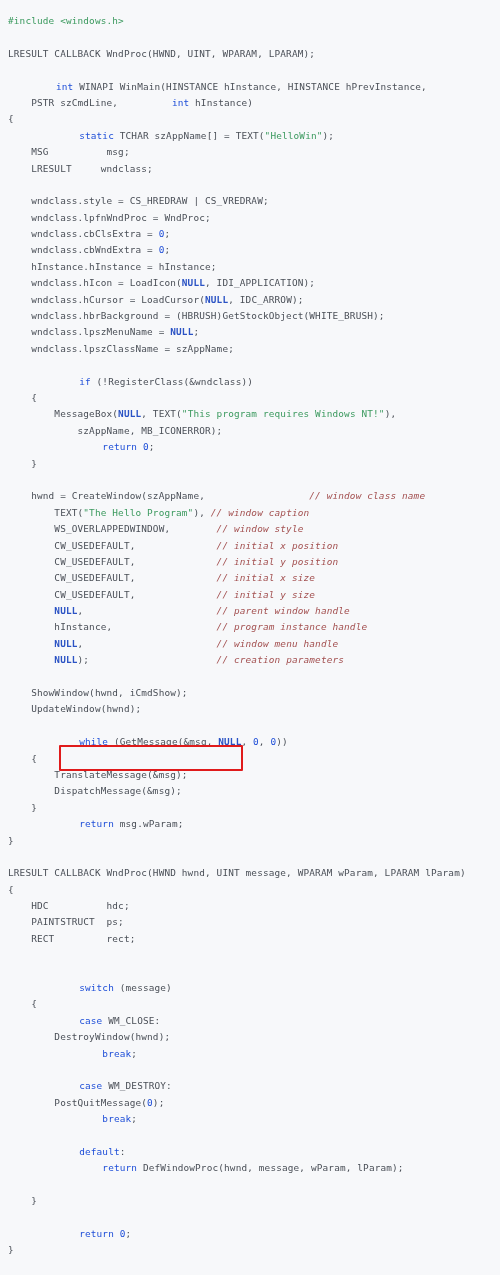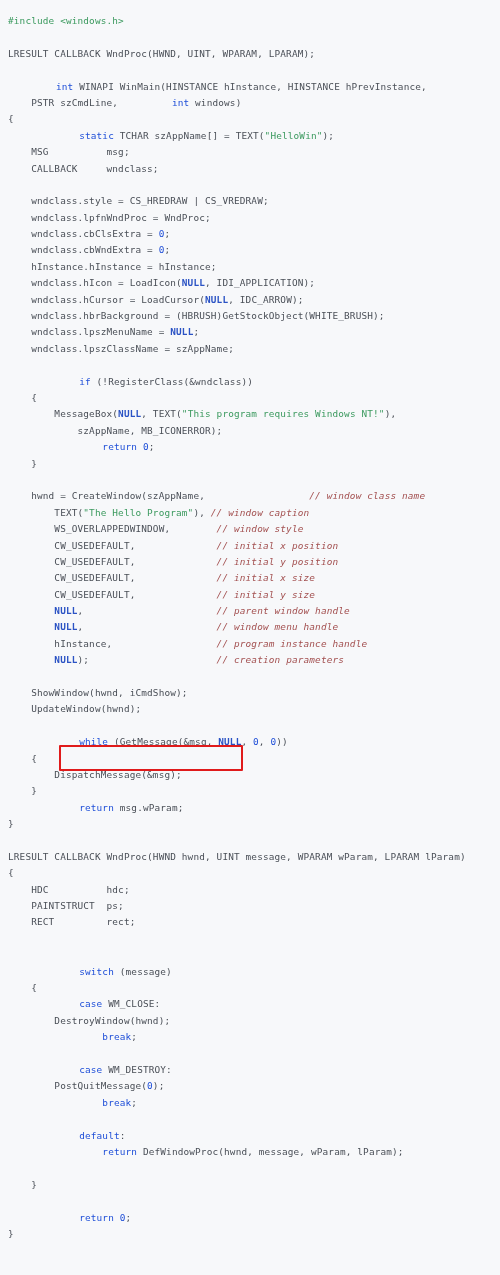--- a/index.html
+++ b/index.html
@@ -63,25 +63,25 @@
 </style>
 </head>
 <body>
 
 <div id="code-listing">
     <div class="code-line"><span class="tok-pre">#include &lt;windows.h&gt;</span></div>
     <div class="code-line">&nbsp;</div>
     <div class="code-line"><span class="tok-plain">LRESULT CALLBACK WndProc(HWND, UINT, WPARAM, LPARAM);</span></div>
     <div class="code-line">&nbsp;</div>
     <div class="code-line"><span class="tok-kw">int</span><span class="tok-plain"> WINAPI WinMain(HINSTANCE hInstance, HINSTANCE hPrevInstance,</span></div>
-    <div class="code-line"><span class="tok-plain">    PSTR szCmdLine, </span><span class="tok-kw">int</span><span class="tok-plain"> windows)</span></div>
+    <div class="code-line"><span class="tok-plain">    PSTR szCmdLine, </span><span class="tok-kw">int</span><span class="tok-plain"> hInstance)</span></div>
     <div class="code-line"><span class="tok-plain">{</span></div>
     <div class="code-line"><span class="tok-plain">    </span><span class="tok-kw">static</span><span class="tok-plain"> TCHAR szAppName[] = TEXT(</span><span class="tok-str">"HelloWin"</span><span class="tok-plain">);</span></div>
     <div class="code-line"><span class="tok-plain">    MSG          msg;</span></div>
-    <div class="code-line"><span class="tok-plain">    CALLBACK     wndclass;</span></div>
+    <div class="code-line"><span class="tok-plain">    LRESULT     wndclass;</span></div>
     <div class="code-line">&nbsp;</div>
     <div class="code-line"><span class="tok-plain">    wndclass.style = CS_HREDRAW | CS_VREDRAW;</span></div>
     <div class="code-line"><span class="tok-plain">    wndclass.lpfnWndProc = WndProc;</span></div>
     <div class="code-line"><span class="tok-plain">    wndclass.cbClsExtra = </span><span class="tok-num">0</span><span class="tok-plain">;</span></div>
     <div class="code-line"><span class="tok-plain">    wndclass.cbWndExtra = </span><span class="tok-num">0</span><span class="tok-plain">;</span></div>
     <div class="code-line"><span class="tok-plain">    hInstance.hInstance = hInstance;</span></div>
     <div class="code-line"><span class="tok-plain">    wndclass.hIcon = LoadIcon(</span><span class="tok-const">NULL</span><span class="tok-plain">, IDI_APPLICATION);</span></div>
     <div class="code-line"><span class="tok-plain">    wndclass.hCursor = LoadCursor(</span><span class="tok-const">NULL</span><span class="tok-plain">, IDC_ARROW);</span></div>
     <div class="code-line"><span class="tok-plain">    wndclass.hbrBackground = (HBRUSH)GetStockObject(WHITE_BRUSH);</span></div>
     <div class="code-line"><span class="tok-plain">    wndclass.lpszMenuName = </span><span class="tok-const">NULL</span><span class="tok-plain">;</span></div>
@@ -95,29 +95,30 @@
     <div class="code-line"><span class="tok-plain">    }</span></div>
     <div class="code-line">&nbsp;</div>
     <div class="code-line"><span class="tok-plain">    hwnd = CreateWindow(szAppName,                  </span><span class="tok-cmt">// window class name</span></div>
     <div class="code-line"><span class="tok-plain">        TEXT(</span><span class="tok-str">"The Hello Program"</span><span class="tok-plain">), </span><span class="tok-cmt">// window caption</span></div>
     <div class="code-line"><span class="tok-plain">        WS_OVERLAPPEDWINDOW,        </span><span class="tok-cmt">// window style</span></div>
     <div class="code-line"><span class="tok-plain">        CW_USEDEFAULT,              </span><span class="tok-cmt">// initial x position</span></div>
     <div class="code-line"><span class="tok-plain">        CW_USEDEFAULT,              </span><span class="tok-cmt">// initial y position</span></div>
     <div class="code-line"><span class="tok-plain">        CW_USEDEFAULT,              </span><span class="tok-cmt">// initial x size</span></div>
     <div class="code-line"><span class="tok-plain">        CW_USEDEFAULT,              </span><span class="tok-cmt">// initial y size</span></div>
     <div class="code-line"><span class="tok-plain">        </span><span class="tok-const">NULL</span><span class="tok-plain">,                       </span><span class="tok-cmt">// parent window handle</span></div>
+    <div class="code-line"><span class="tok-plain">        hInstance,                  </span><span class="tok-cmt">// program instance handle</span></div>
     <div class="code-line"><span class="tok-plain">        </span><span class="tok-const">NULL</span><span class="tok-plain">,                       </span><span class="tok-cmt">// window menu handle</span></div>
-    <div class="code-line"><span class="tok-plain">        hInstance,                  </span><span class="tok-cmt">// program instance handle</span></div>
     <div class="code-line"><span class="tok-plain">        </span><span class="tok-const">NULL</span><span class="tok-plain">);                      </span><span class="tok-cmt">// creation parameters</span></div>
     <div class="code-line">&nbsp;</div>
     <div class="code-line"><span class="tok-plain">    ShowWindow(hwnd, iCmdShow);</span></div>
     <div class="code-line"><span class="tok-plain">    UpdateWindow(hwnd);</span></div>
     <div class="code-line">&nbsp;</div>
     <div class="code-line"><span class="tok-plain">    </span><span class="tok-kw">while</span><span class="tok-plain"> (GetMessage(&amp;msg, </span><span class="tok-const">NULL</span><span class="tok-plain">, </span><span class="tok-num">0</span><span class="tok-plain">, </span><span class="tok-num">0</span><span class="tok-plain">))</span></div>
     <div class="code-line"><span class="tok-plain">    {</span></div>
+    <div class="code-line"><span class="tok-plain">        TranslateMessage(&amp;msg);</span></div>
     <div class="code-line"><span class="tok-plain">        DispatchMessage(&amp;msg);</span></div>
     <div class="code-line"><span class="tok-plain">    }</span></div>
     <div class="code-line"><span class="tok-plain">    </span><span class="tok-kw">return</span><span class="tok-plain"> msg.wParam;</span></div>
     <div class="code-line"><span class="tok-plain">}</span></div>
     <div class="code-line">&nbsp;</div>
     <div class="code-line"><span class="tok-plain">LRESULT CALLBACK WndProc(HWND hwnd, UINT message, WPARAM wParam, LPARAM lParam)</span></div>
     <div class="code-line"><span class="tok-plain">{</span></div>
     <div class="code-line"><span class="tok-plain">    HDC          hdc;</span></div>
     <div class="code-line"><span class="tok-plain">    PAINTSTRUCT  ps;</span></div>
     <div class="code-line"><span class="tok-plain">    RECT         rect;</span></div>

